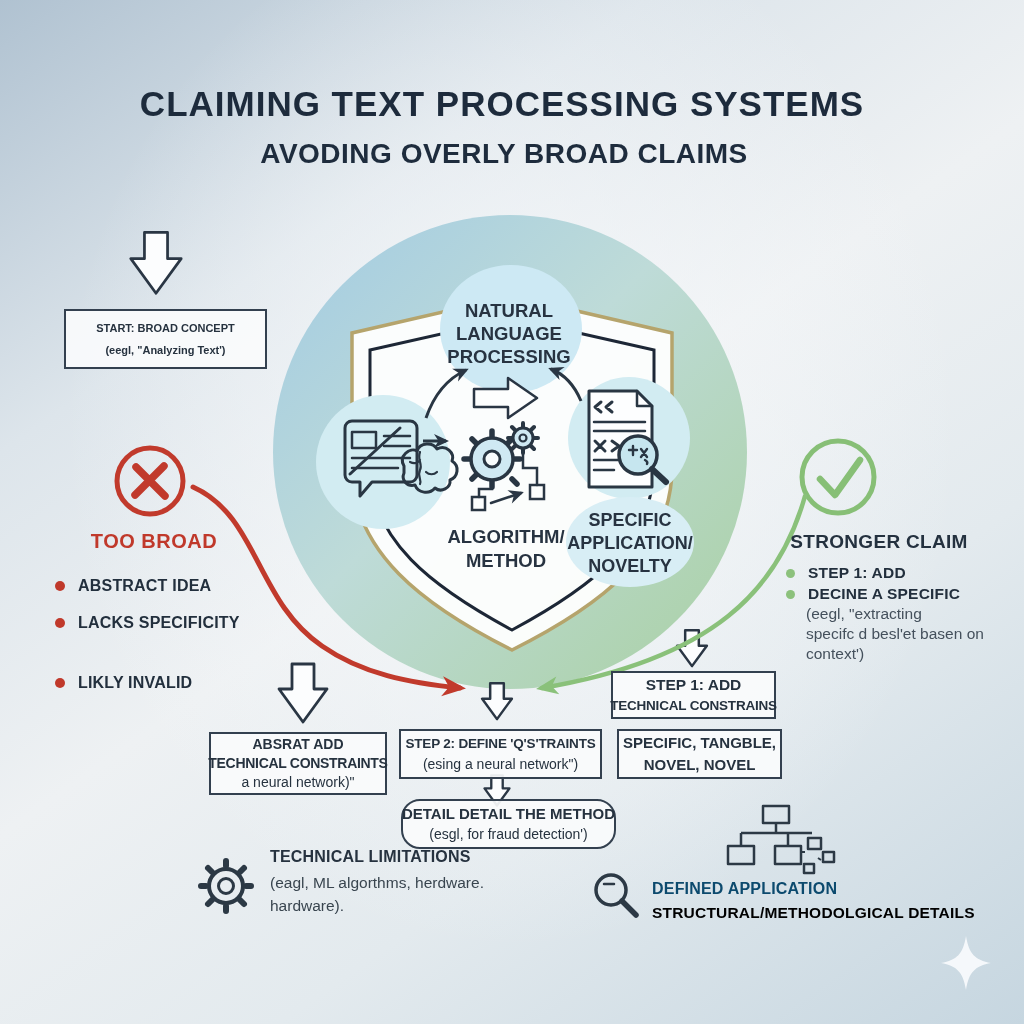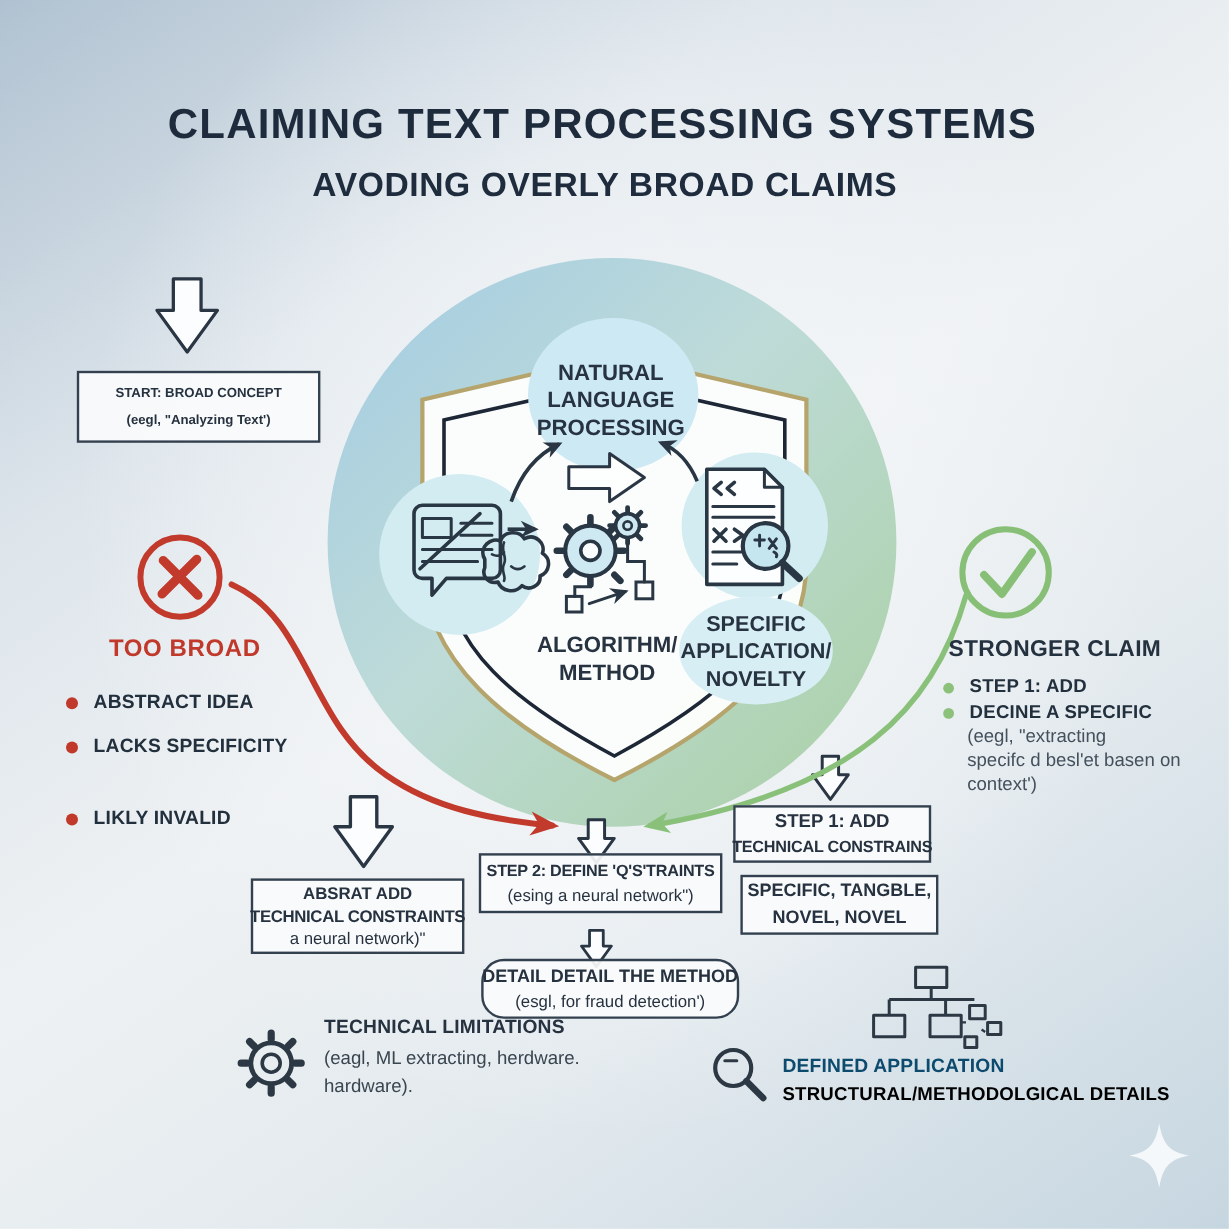--- a/index.html
+++ b/index.html
@@ -198,36 +198,36 @@
 <div class="abs pre" style="left:806px;top:604px;width:180px;font-size:15.5px;line-height:20px;color:#44505c;">(eegl, "extracting
 specifc d besl'et basen on
 context')</div>
 
 <div class="abs box" style="left:209px;top:732px;width:178px;height:63px;font-size:14px;line-height:19px;">
   <span class="nowrap" style="font-weight:700;">ABSRAT ADD</span>
   <span class="nowrap" style="font-weight:700;letter-spacing:-.3px;">TECHNICAL CONSTRAINTS</span>
   <span class="nowrap">a neural network)"</span>
 </div>
 
-<div class="abs box" style="left:399px;top:711px;width:203px;height:50px;line-height:21px;">
+<div class="abs box" style="left:399px;top:729px;width:203px;height:50px;line-height:21px;">
   <span class="nowrap" style="font-weight:700;font-size:13.5px;letter-spacing:-.2px;">STEP 2: DEFINE 'Q'S'TRAINTS</span>
   <span class="nowrap" style="font-size:14px;">(esing a neural network")</span>
 </div>
 
 <div class="abs box" style="left:401px;top:799px;width:215px;height:50px;line-height:21px;border-radius:19px;">
   <span class="nowrap" style="font-weight:700;font-size:15px;">DETAIL DETAIL THE METHOD</span>
   <span class="nowrap" style="font-size:14px;">(esgl, for fraud detection')</span>
 </div>
 
 <div class="abs box" style="left:611px;top:671px;width:165px;height:48px;line-height:21px;overflow:visible;">
   <span class="nowrap" style="font-weight:700;font-size:15.5px;">STEP 1: ADD</span>
   <span class="nowrap" style="font-weight:700;font-size:13.5px;letter-spacing:-.2px;">TECHNICAL CONSTRAINS</span>
 </div>
 
 <div class="abs box pre" style="left:617px;top:729px;width:165px;height:50px;font-size:15px;font-weight:600;line-height:22px;">SPECIFIC, TANGBLE,
 NOVEL, NOVEL</div>
 
 <div class="abs nowrap" style="left:270px;top:848px;font-size:16px;font-weight:700;color:#26323f;letter-spacing:.2px;">TECHNICAL LIMITATIONS</div>
-<div class="abs pre" style="left:270px;top:871px;font-size:15.5px;color:#39454f;line-height:23px;">(eagl, ML extracting, herdware.
+<div class="abs pre" style="left:270px;top:871px;font-size:15.5px;color:#39454f;line-height:23px;">(eagl, ML algorthms, herdware.
 hardware).</div>
 
 <div class="abs nowrap" style="left:652px;top:880px;font-size:16px;font-weight:700;color:#0c4a6e;letter-spacing:.2px;">DEFINED APPLICATION</div>
 <div class="abs nowrap" style="left:652px;top:904px;font-size:15.5px;font-weight:600;color:#000000;letter-spacing:.2px;">STRUCTURAL/METHODOLGICAL DETAILS</div>
 
 </body></html>

